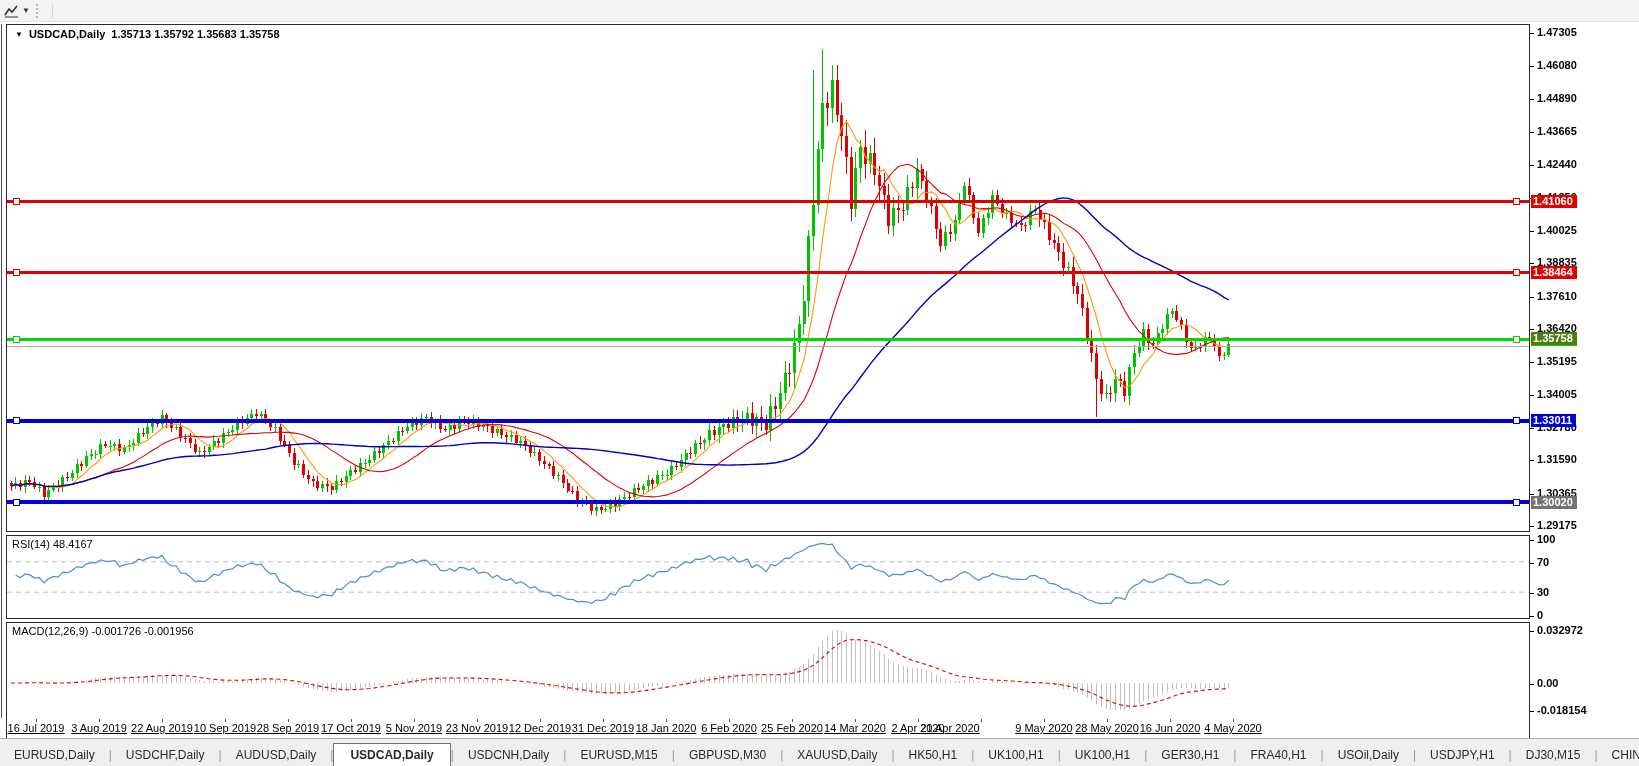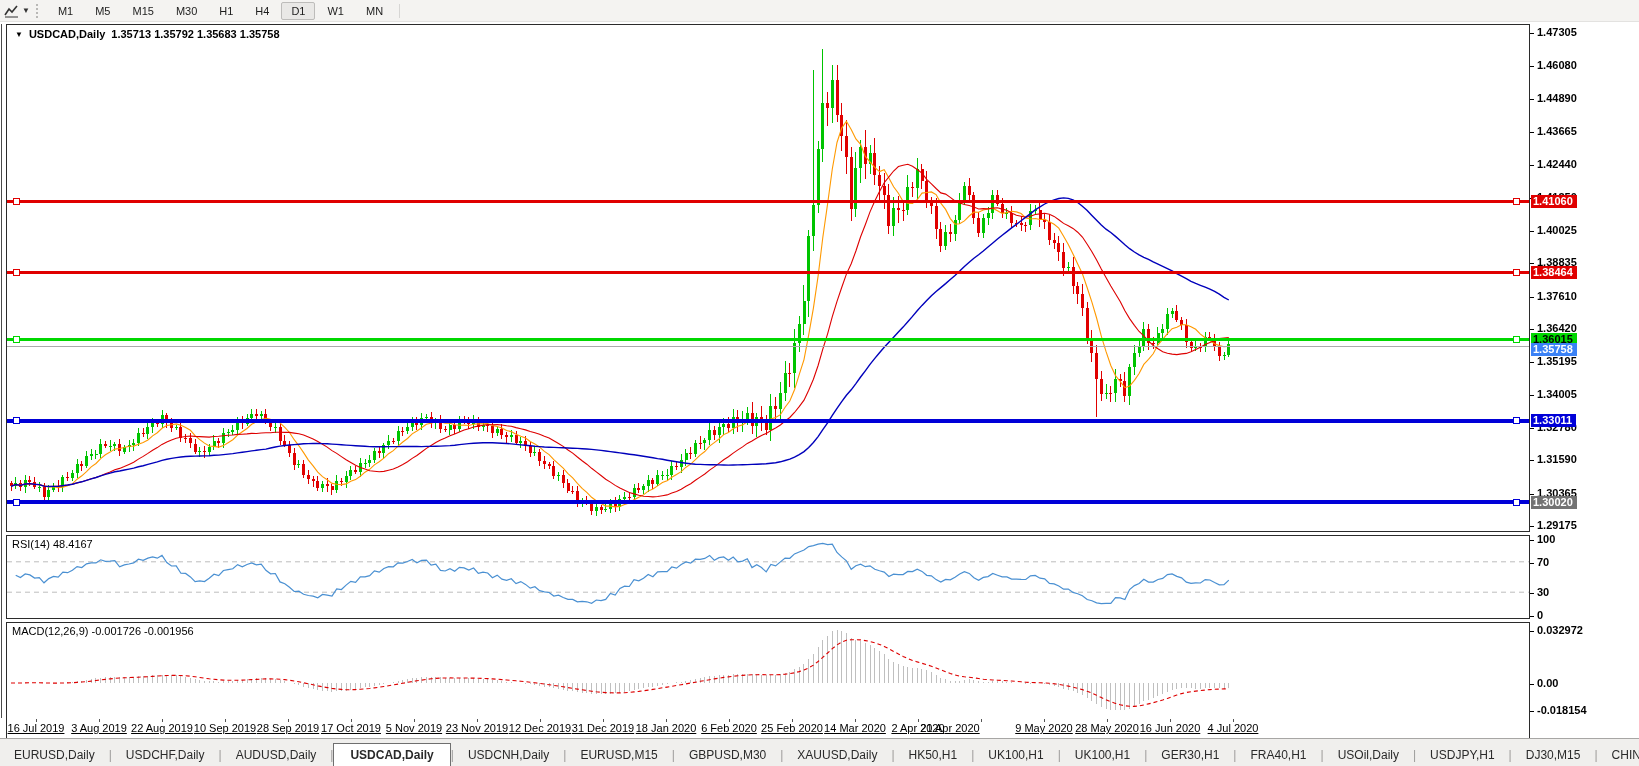--- a/index.html
+++ b/index.html
@@ -50,31 +50,20 @@
 
   <div class="toolbar">
     <div class="tool-icon">
       <svg width="16" height="14" viewBox="0 0 16 14">
         <polyline points="1,11 5,5 8,8 13,2" fill="none" stroke="#333" stroke-width="1.6"></polyline>
         <line x1="1" y1="13" x2="14" y2="13" stroke="#333" stroke-width="1"></line>
       </svg>
     </div>
     <div class="caret">▼</div>
     <div class="grip"></div>
-    <div id="tf-buttons" style="display: flex;">
-        <div class="tf-btn">M1</div>
-        <div class="tf-btn">M5</div>
-        <div class="tf-btn">M15</div>
-        <div class="tf-btn">M30</div>
-        <div class="tf-btn">H1</div>
-        <div class="tf-btn">H4</div>
-        <div class="tf-btn active">D1</div>
-        <div class="tf-btn">W1</div>
-        <div class="tf-btn">MN</div>
-      </div>
     <div class="tb-sep"></div>
   </div>
 
   <div class="win-edge"></div>
 
   <div class="panel" id="main-panel">
     <div class="chart-title">
       <span class="tri">▼</span>
       <span>USDCAD,Daily</span>
       <span>1.35713 1.35792 1.35683 1.35758</span>
@@ -914,21 +903,21 @@
       <div class="ptick" style="top:364px"><span class="mark"></span>1.34005</div>
       <div class="ptick" style="top:397px"><span class="mark"></span>1.32780</div>
       <div class="ptick" style="top:429px"><span class="mark"></span>1.31590</div>
       <div class="ptick" style="top:463px"><span class="mark"></span>1.30365</div>
       <div class="ptick" style="top:495px"><span class="mark"></span>1.29175</div>
       <div class="chip" style="top:171px;background:#e00000;color:#ffffff">1.41060</div>
       <div class="chip" style="top:242px;background:#e00000;color:#ffffff">1.38464</div>
       <div class="chip" style="top:309px;background:#00d800;color:#000000">1.36015</div>
       <div class="chip" style="top:390px;background:#0000d8;color:#ffffff">1.33011</div>
       <div class="chip" style="top:472px;background:#737373;color:#ffffff">1.30020</div>
-      <div class="chip" style="top:319px;background:#3b82f6;color:#ffffff">1.35758</div>
+      <div class="chip" style="top:308px;background:#4d7c0f;color:#ffffff">1.35758</div>
       <div class="ptick" style="top:509px"><span class="mark"></span>100</div>
       <div class="ptick" style="top:532px"><span class="mark"></span>70</div>
       <div class="ptick" style="top:562px"><span class="mark"></span>30</div>
       <div class="ptick" style="top:585px"><span class="mark"></span>0</div>
       <div class="ptick" style="top:600px"><span class="mark"></span>0.032972</div>
       <div class="ptick" style="top:653px"><span class="mark"></span>0.00</div>
       <div class="ptick" style="top:680px"><span class="mark"></span>-0.018154</div>
     </div>
 
   <div id="time-axis">
@@ -964,21 +953,21 @@
       <div class="dlabel" style="left:912px">2 Apr 2020</div>
       <div class="dtick" style="left:975px"></div>
       <div class="dlabel" style="left:944px">21 Apr 2020</div>
       <div class="dtick" style="left:1038px"></div>
       <div class="dlabel" style="left:1038px">9 May 2020</div>
       <div class="dtick" style="left:1101px"></div>
       <div class="dlabel" style="left:1101px">28 May 2020</div>
       <div class="dtick" style="left:1164px"></div>
       <div class="dlabel" style="left:1164px">16 Jun 2020</div>
       <div class="dtick" style="left:1227px"></div>
-      <div class="dlabel" style="left:1227px">4 Jul 2020</div>
+      <div class="dlabel" style="left:1227px">4 May 2020</div>
     </div>
 
   <div id="tabbar">
       <div class="tab">EURUSD,Daily</div>
       <div class="tab-sep">|</div>
       <div class="tab">USDCHF,Daily</div>
       <div class="tab-sep">|</div>
       <div class="tab">AUDUSD,Daily</div>
       <div class="tab-sep">|</div>
       <div class="tab active">USDCAD,Daily</div>

